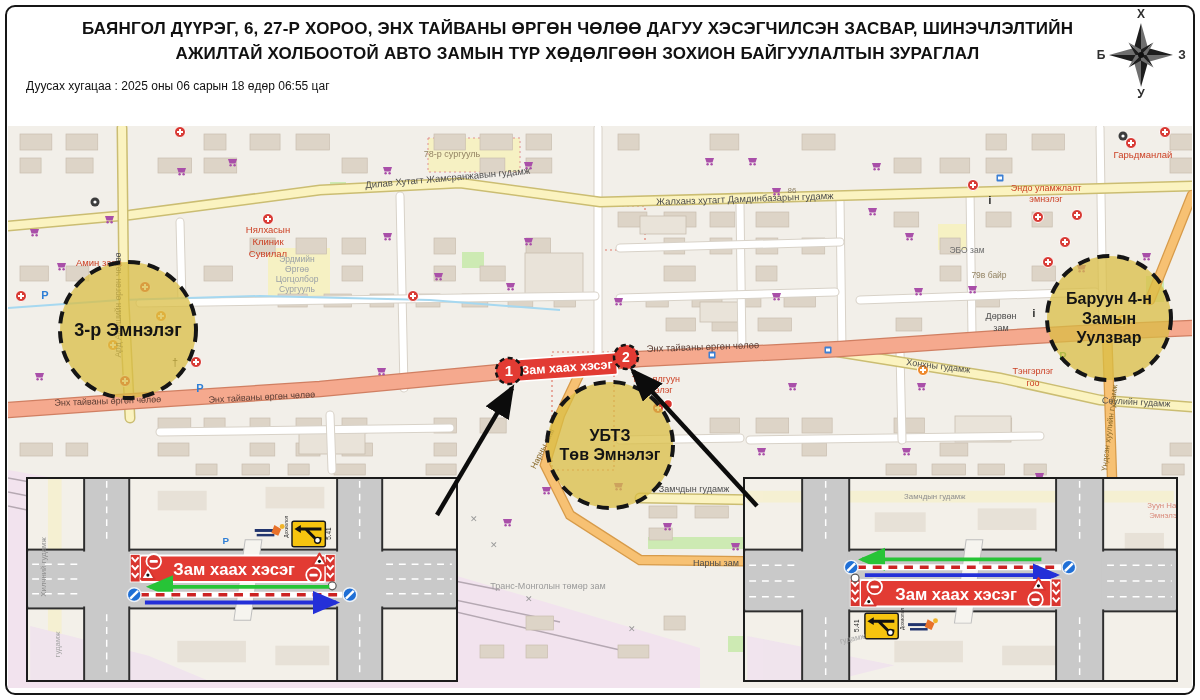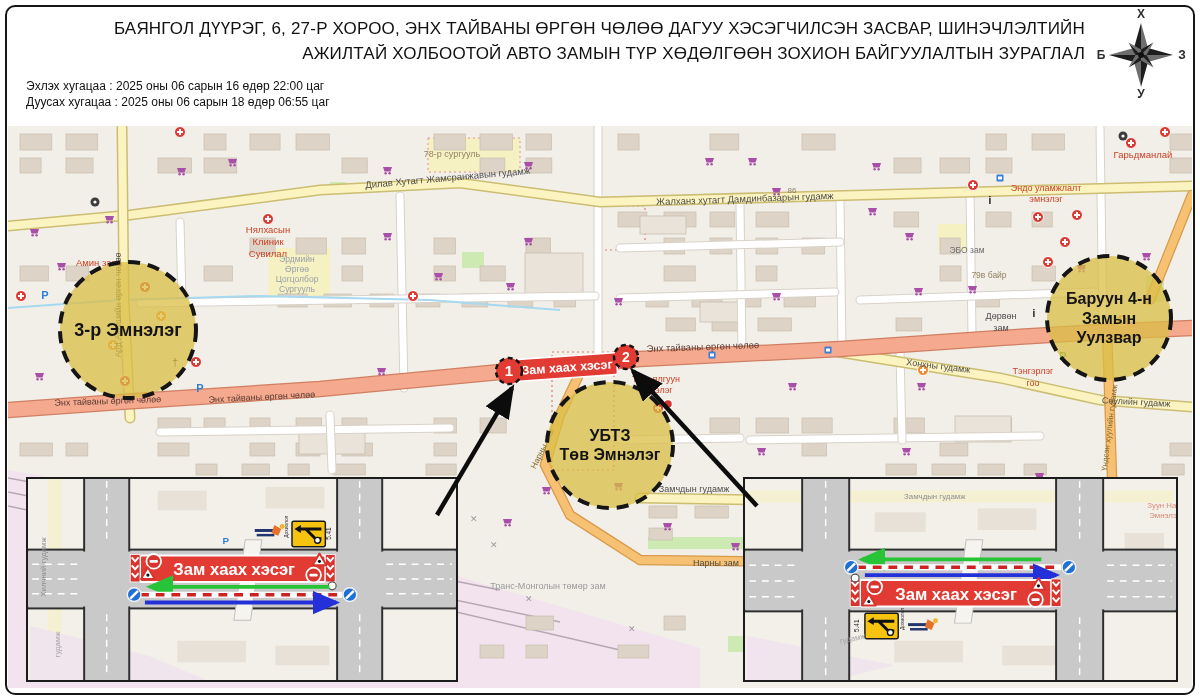--- a/index.html
+++ b/index.html
@@ -1,20 +1,20 @@
 <!DOCTYPE html>
 <html><head>
 <meta charset="utf-8">
 <style>
   html,body{margin:0;padding:0;background:#fff}
   .page{position:relative;width:1200px;height:700px;background:#ffffff;overflow:hidden;
         font-family:"Liberation Sans","DejaVu Sans",sans-serif;color:#111}
   .frame{position:absolute;left:5px;top:5px;right:5px;bottom:5px;border:2px solid #161616;
          border-radius:10px;pointer-events:none;z-index:60}
-  .title{position:absolute;left:70px;right:115px;top:16px;text-align:right;font-weight:normal;
+  .title{position:absolute;left:70px;right:115px;top:16px;text-align:center;font-weight:bold;
          font-size:17px;line-height:25px;letter-spacing:.2px;z-index:5}
   .sched{position:absolute;left:26px;top:78px;font-size:12px;line-height:16px;z-index:5}
   .sched .h{font-weight:bold;margin-bottom:3px}
   .compass{position:absolute;right:13px;top:7px;width:92px;height:92px;z-index:5}
   .compass text{font-weight:bold;font-size:12px;fill:#2e2e2e;text-anchor:middle}
   svg.map{position:absolute;left:8px;top:126px;width:1184px;height:562px}
   svg text{font-family:"Liberation Sans","DejaVu Sans",sans-serif}
   .inset{position:absolute;background:#f3f0e9;border:2px solid #1c1c1c;box-sizing:border-box;z-index:20}
   #inset-left{left:26px;top:477px;width:432px;height:205px}
   #inset-right{left:743px;top:477px;width:435px;height:205px}
@@ -23,21 +23,20 @@
 </style>
 </head>
 <body>
 
 <div class="page">
   <div class="frame"></div>
 
   <div class="title">БАЯНГОЛ ДҮҮРЭГ, 6, 27-Р ХОРОО, ЭНХ ТАЙВАНЫ ӨРГӨН ЧӨЛӨӨ ДАГУУ ХЭСЭГЧИЛСЭН ЗАСВАР, ШИНЭЧЛЭЛТИЙН АЖИЛТАЙ ХОЛБООТОЙ АВТО ЗАМЫН ТҮР ХӨДӨЛГӨӨН ЗОХИОН БАЙГУУЛАЛТЫН ЗУРАГЛАЛ</div>
 
   <div class="sched">
-    <div>Эхлэх хугацаа : 2025 оны 06 сарын 16 өдөр 22:00 цаг</div>
     <div>Дуусах хугацаа : 2025 оны 06 сарын 18 өдөр 06:55 цаг</div>
   </div>
 
   <svg class="compass" viewBox="0 0 92 92">
     <g>
       <g id="kite">
         <polygon points="46,16 46,48 39,41" fill="#1d1d1d"></polygon>
         <polygon points="46,16 53,41 46,48" fill="#6e6e6e"></polygon>
       </g>
       <use href="#kite" transform="rotate(90 46 48)"></use>

